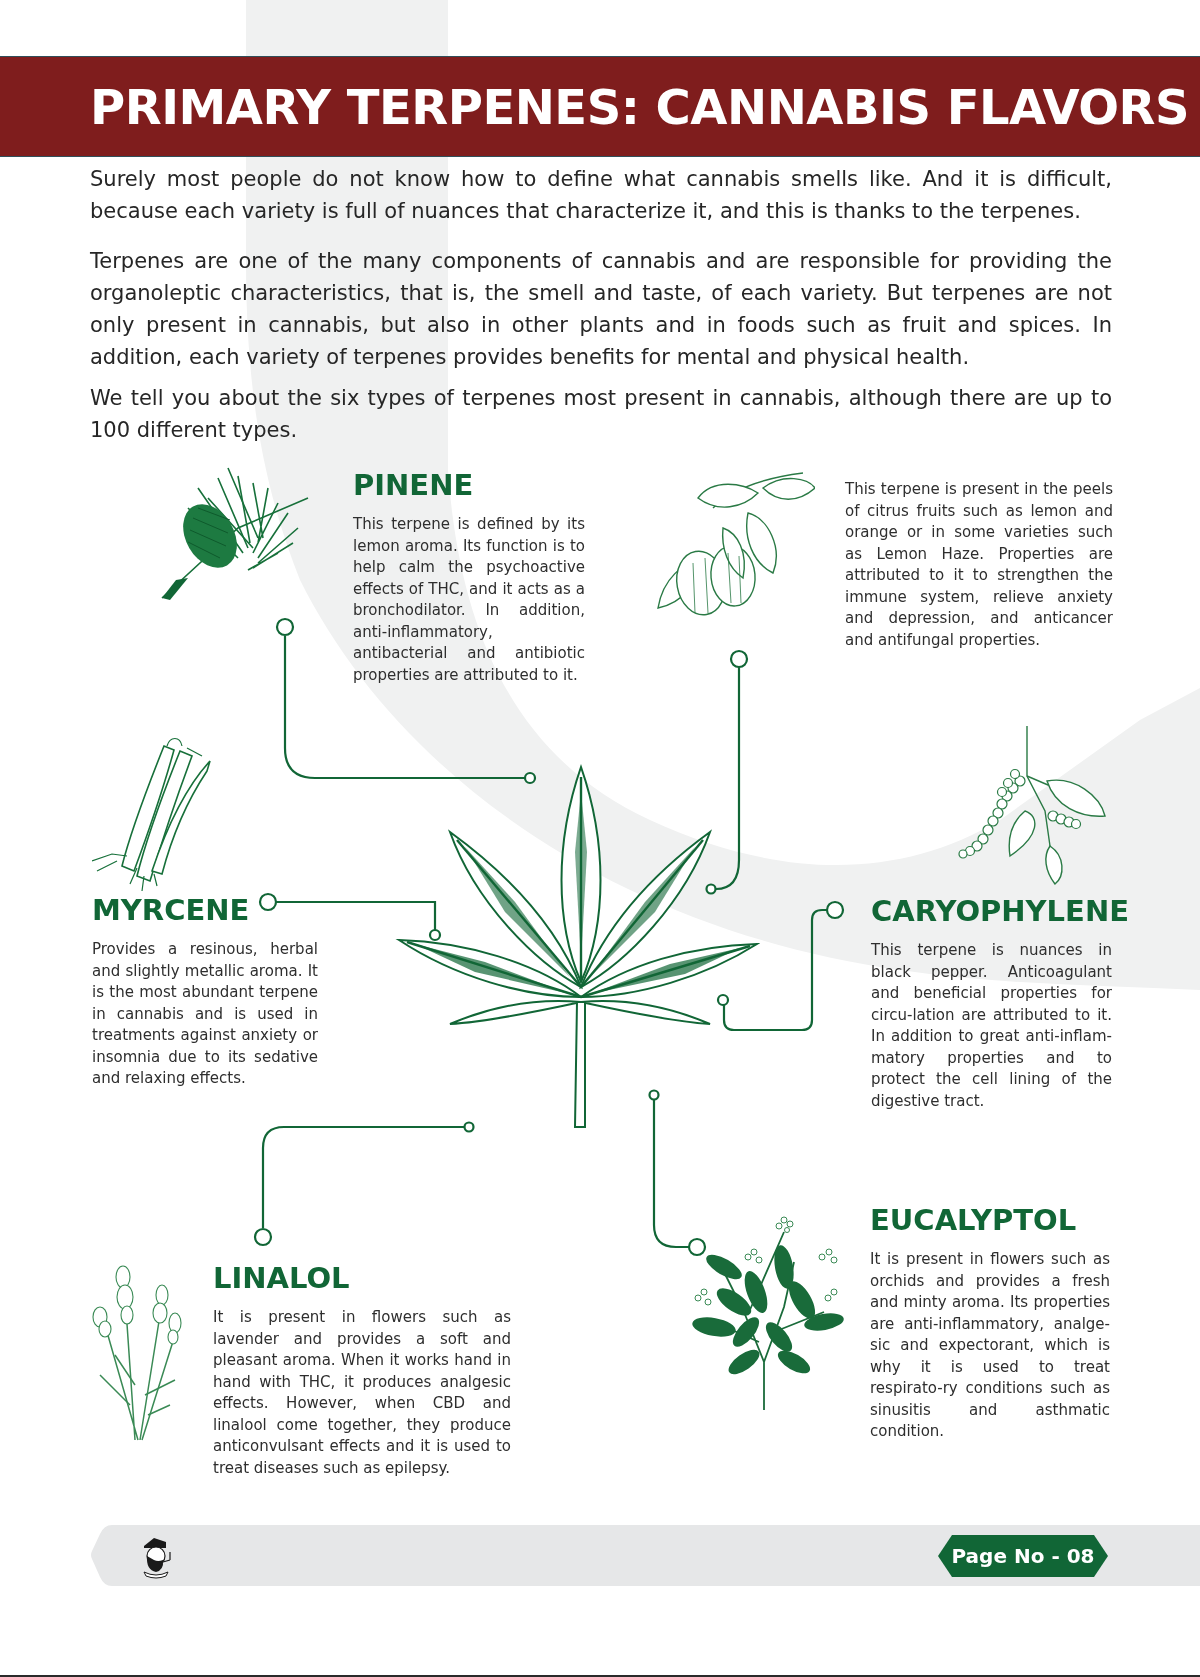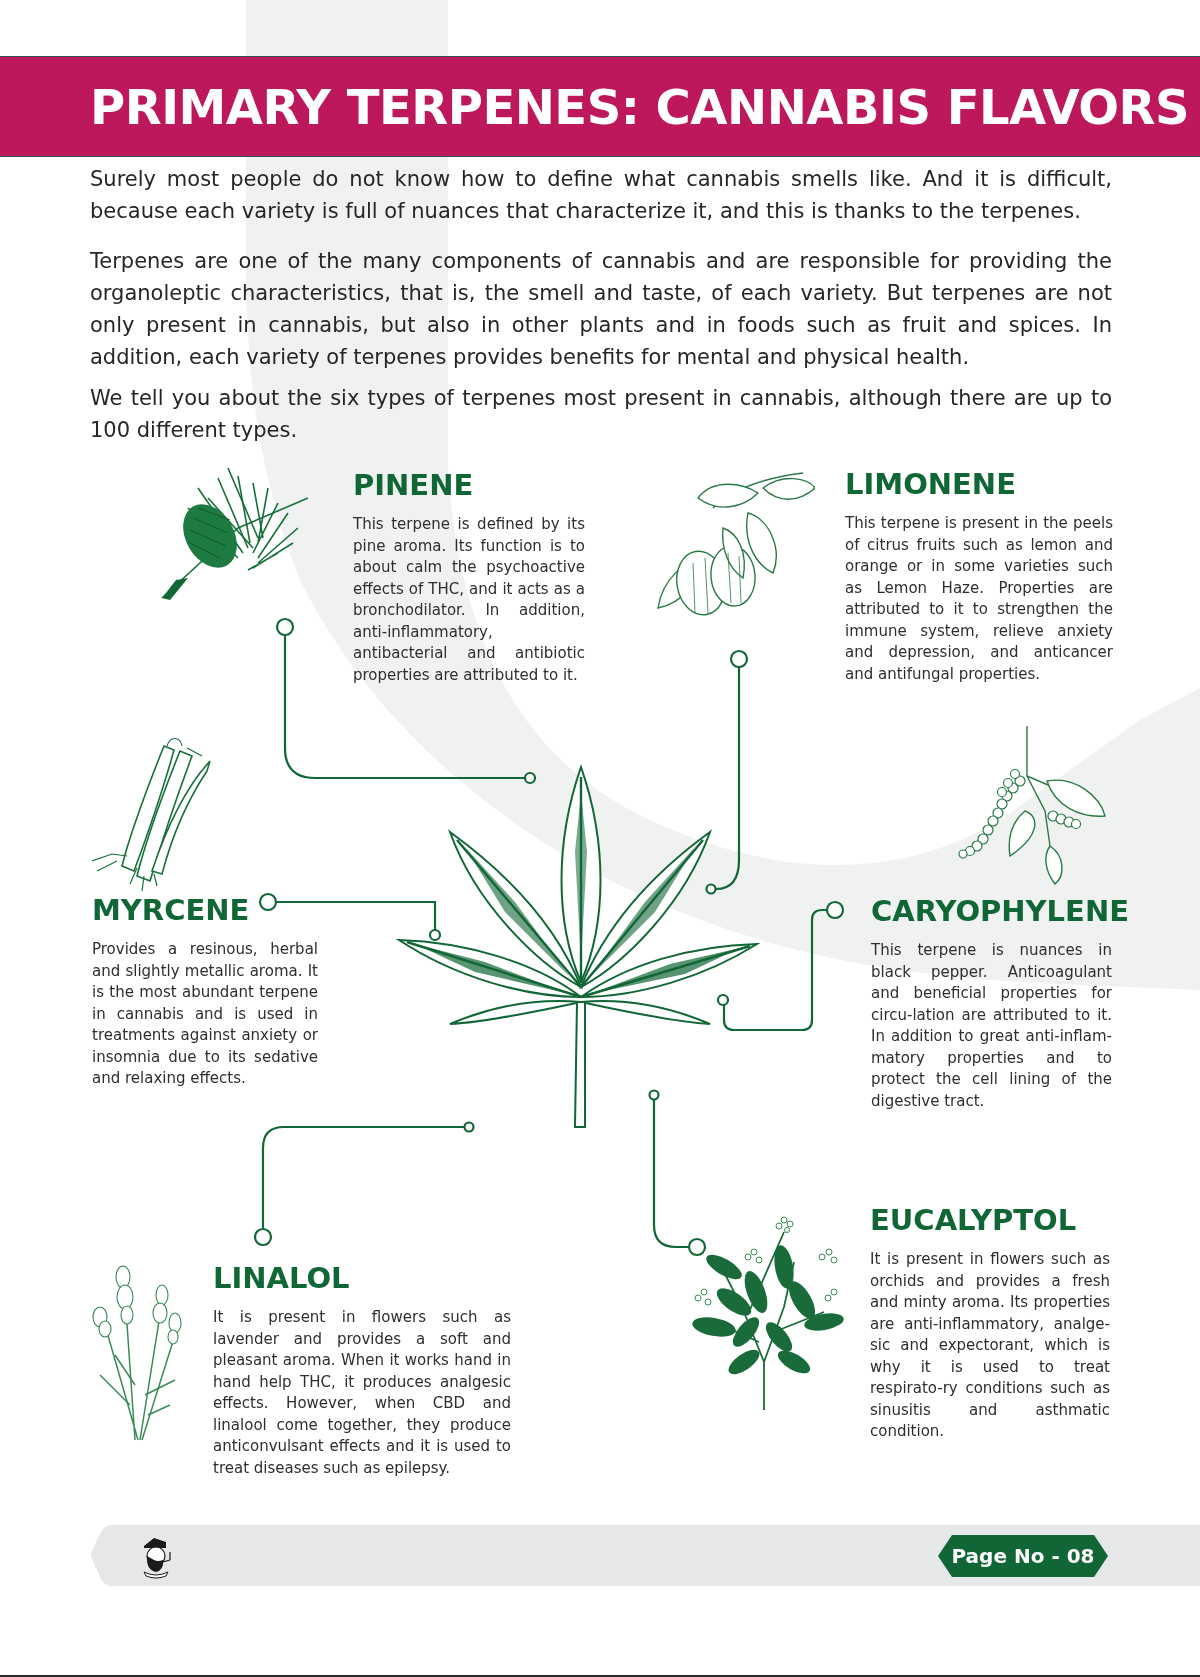--- a/index.html
+++ b/index.html
@@ -5,21 +5,21 @@
   html, body { margin: 0; padding: 0; }
   body {
     width: 1200px; height: 1677px; position: relative; overflow: hidden;
     background: #ffffff;
     font-family: "DejaVu Sans", "Liberation Sans", sans-serif;
     color: #2b2b2b;
   }
   .bg-shape { position: absolute; left: 0; top: 0; width: 1200px; height: 1677px; z-index: 0; }
   .banner {
     position: absolute; left: 0; top: 56px; width: 1200px; height: 101px;
-    background: #be185d; border-top: 1px solid #2f4f5a; border-bottom: 1px solid #2f4f5a;
+    background: #7f1d1d; border-top: 1px solid #2f4f5a; border-bottom: 1px solid #2f4f5a;
     box-sizing: border-box; z-index: 2; padding-left: 16px;
   }
   .banner-title {
     position: absolute; left: 90px; top: 18px; width: 1022px;
     font-family: "DejaVu Sans", sans-serif; font-weight: bold; font-size: 48px;
     color: #ffffff; letter-spacing: -0.5px; line-height: 64px; white-space: nowrap;
   }
   .intro { position: absolute; left: 90px; width: 1022px; z-index: 2; }
   .intro p {
     margin: 0; font-size: 21px; line-height: 32px; text-align: justify; color: #262626;
@@ -255,41 +255,40 @@
     <path d="M186 30 L180 90 L186 200 L192 90 Z" opacity="0.55"></path>
     <path d="M70 85 L120 140 L175 215 L110 150 Z" opacity="0.6"></path>
     <path d="M300 85 L250 140 L195 215 L260 150 Z" opacity="0.6"></path>
     <path d="M20 182 L90 200 L175 232 L80 210 Z" opacity="0.7"></path>
     <path d="M345 186 L275 202 L195 232 L290 212 Z" opacity="0.7"></path>
   </g>
 </svg>
 
 <div class="terp" style="left:353px; top:468px; width:232px;">
   <h2>PINENE</h2>
-  <p style="margin-top:12px;">This terpene is defined by its pine aroma. Its function is to about calm the psychoactive effects of THC, and it acts as a bronchodilator. In addition, anti-inflammatory, antibacterial and antibiotic properties are attributed to it.</p>
+  <p style="margin-top:12px;">This terpene is defined by its lemon aroma. Its function is to help calm the psychoactive effects of THC, and it acts as a bronchodilator. In addition, anti-inflammatory, antibacterial and antibiotic properties are attributed to it.</p>
 </div>
 
 <div class="terp" style="left:845px; top:467px; width:268px;">
-  <h2>LIMONENE</h2>
   <p style="margin-top:12px;">This terpene is present in the peels of citrus fruits such as lemon and orange or in some varieties such as Lemon Haze. Properties are attributed to it to strengthen the immune system, relieve anxiety and depression, and anticancer and antifungal properties.</p>
 </div>
 
 <div class="terp" style="left:92px; top:893px; width:226px;">
   <h2>MYRCENE</h2>
   <p style="margin-top:12px;">Provides a resinous, herbal and slightly metallic aroma. It is the most abundant terpene in cannabis and is used in treatments against anxiety or insomnia due to its sedative and relaxing effects.</p>
 </div>
 
 <div class="terp" style="left:871px; top:894px; width:241px;">
   <h2>CARYOPHYLENE</h2>
   <p style="margin-top:12px;">This terpene is nuances in black pepper. Anticoagulant and beneficial properties for circu-lation are attributed to it. In addition to great anti-inflam-matory properties and to protect the cell lining of the digestive tract.</p>
 </div>
 
 <div class="terp" style="left:213px; top:1261px; width:298px;">
   <h2>LINALOL</h2>
-  <p style="margin-top:12px;">It is present in flowers such as lavender and provides a soft and pleasant aroma. When it works hand in hand help THC, it produces analgesic effects. However, when CBD and linalool come together, they produce anticonvulsant effects and it is used to treat diseases such as epilepsy.</p>
+  <p style="margin-top:12px;">It is present in flowers such as lavender and provides a soft and pleasant aroma. When it works hand in hand with THC, it produces analgesic effects. However, when CBD and linalool come together, they produce anticonvulsant effects and it is used to treat diseases such as epilepsy.</p>
 </div>
 
 <div class="terp" style="left:870px; top:1203px; width:240px;">
   <h2>EUCALYPTOL</h2>
   <p style="margin-top:12px;">It is present in flowers such as orchids and provides a fresh and minty aroma. Its properties are anti-inflammatory, analge-sic and expectorant, which is why it is used to treat respirato-ry conditions such as sinusitis and asthmatic condition.</p>
 </div>
 
 <div class="footer">
   <svg class="band" width="1110" height="61" viewBox="0 0 1110 61">
     <path d="M22 0 L1110 0 L1110 61 L22 61 Q14 61 10 52 L2 34 Q0 30 2 26 L10 9 Q14 0 22 0 Z" fill="#e6e7e8"></path>

